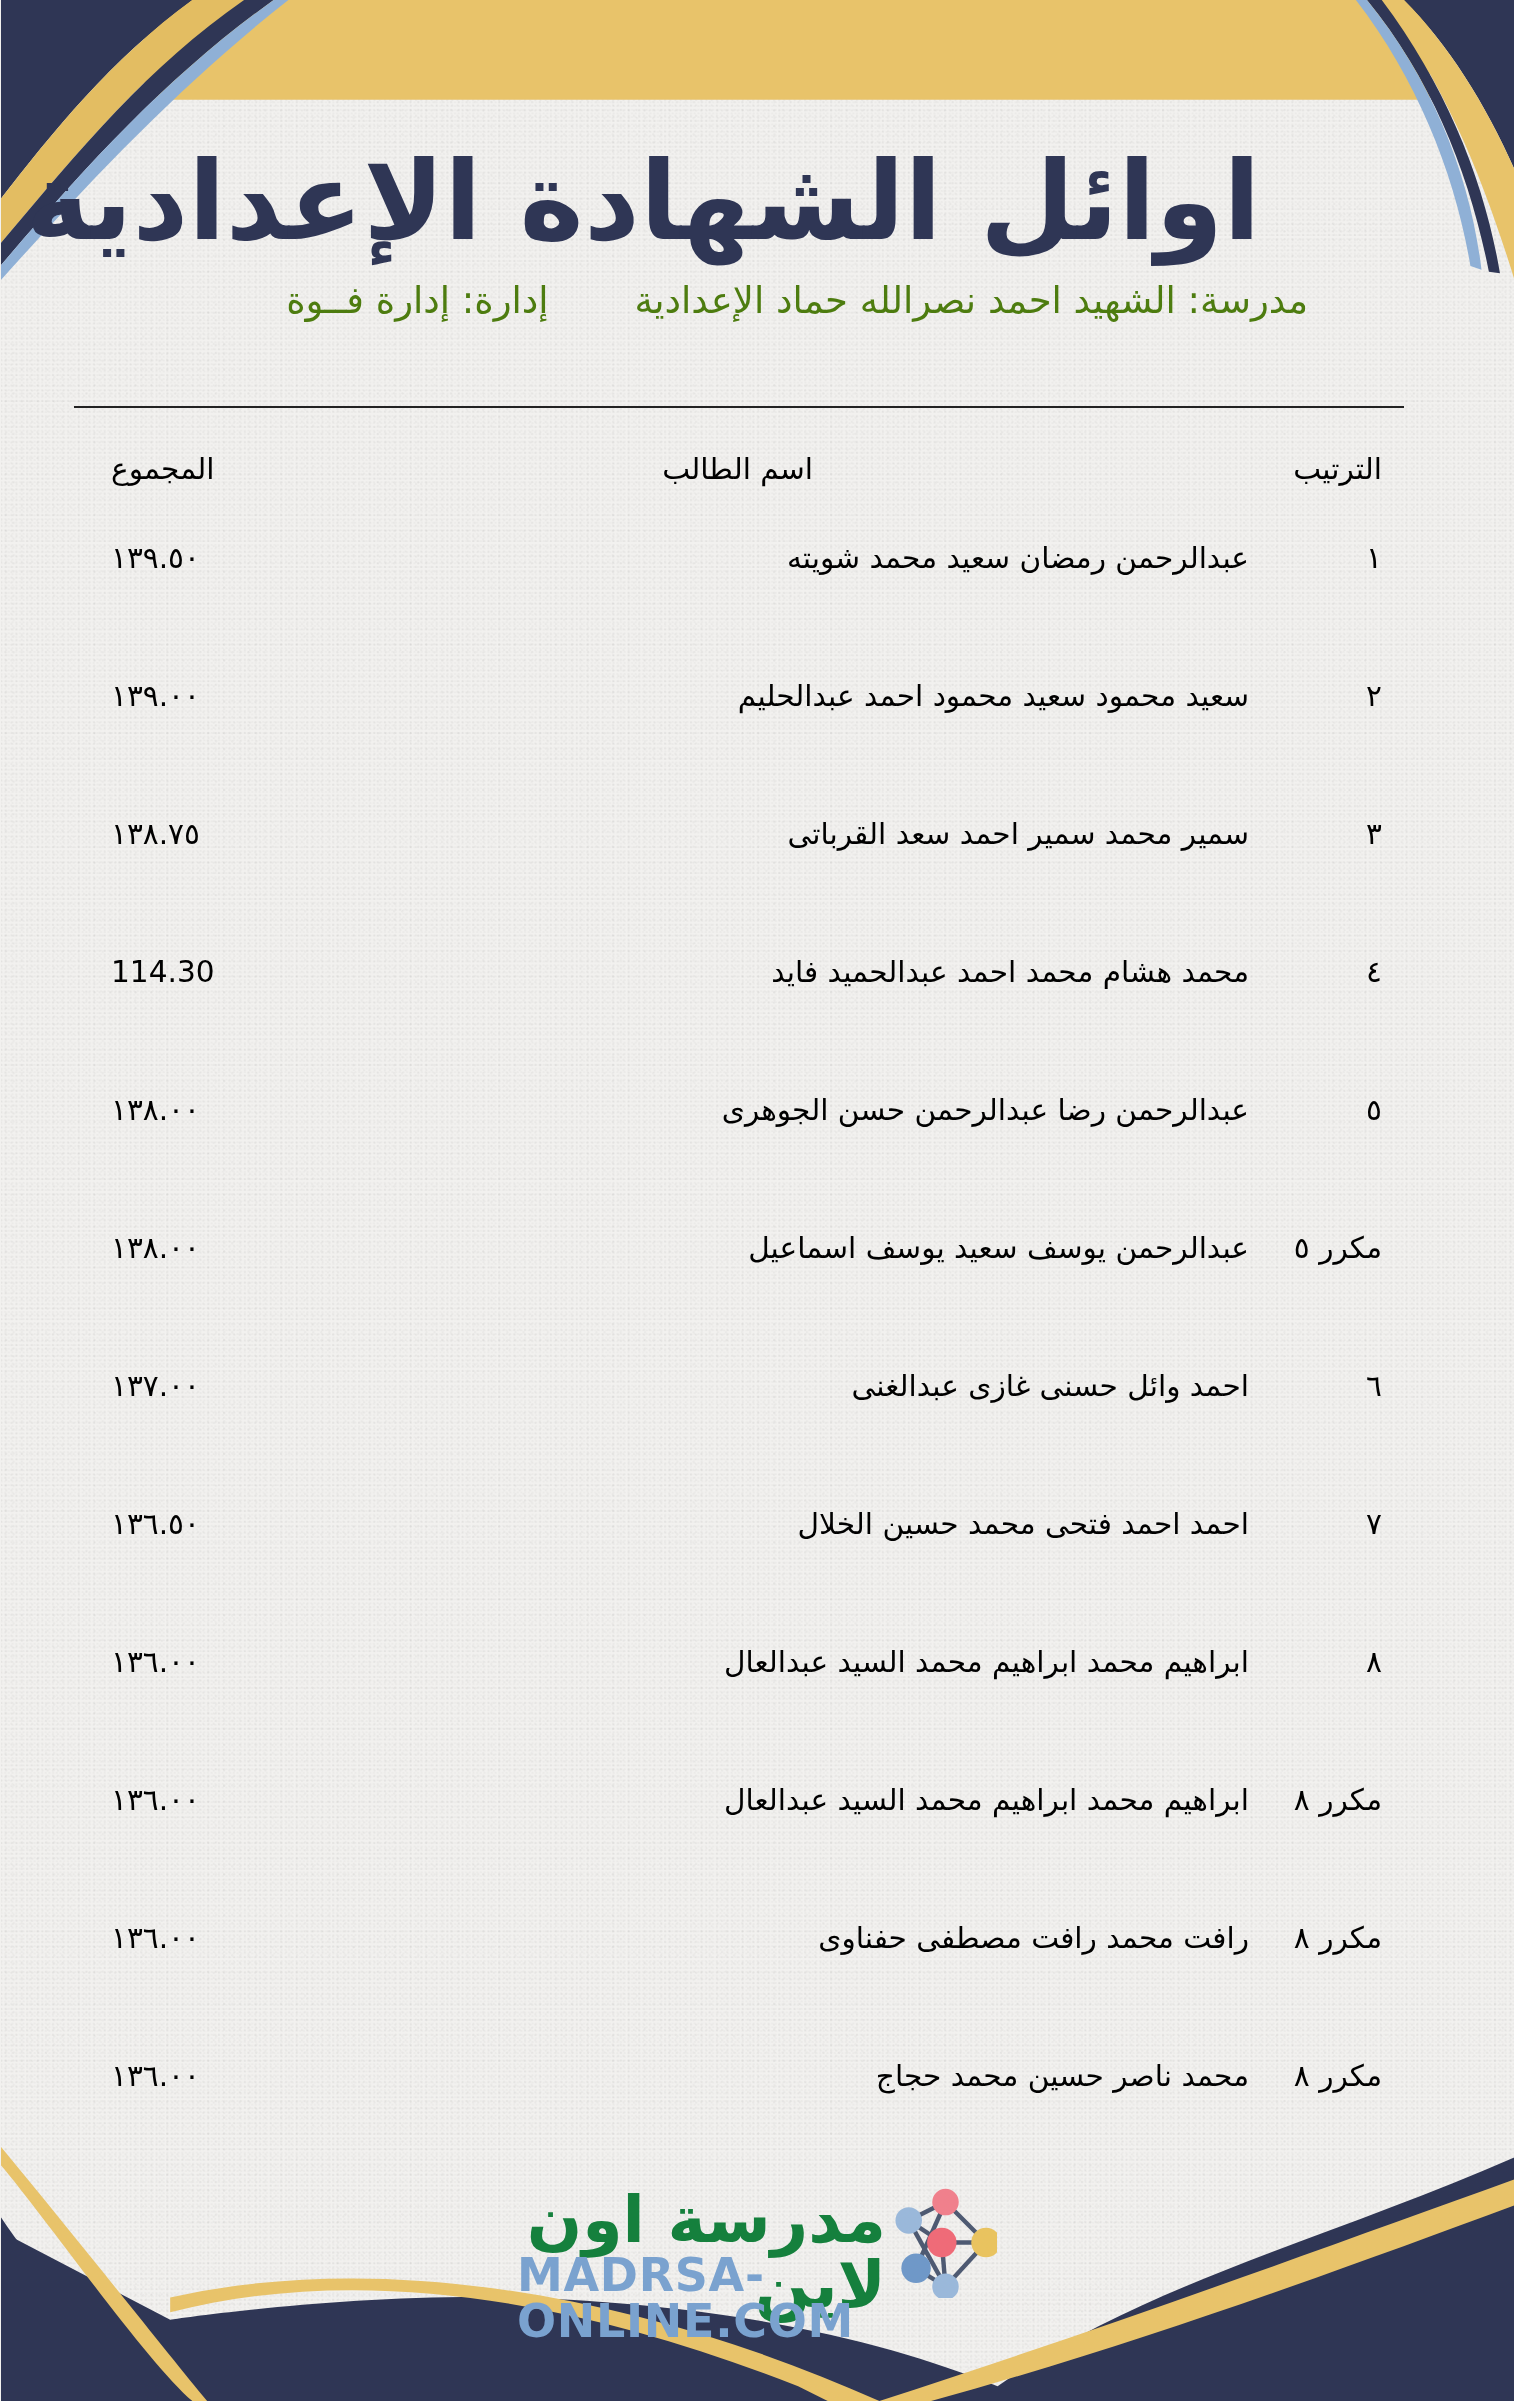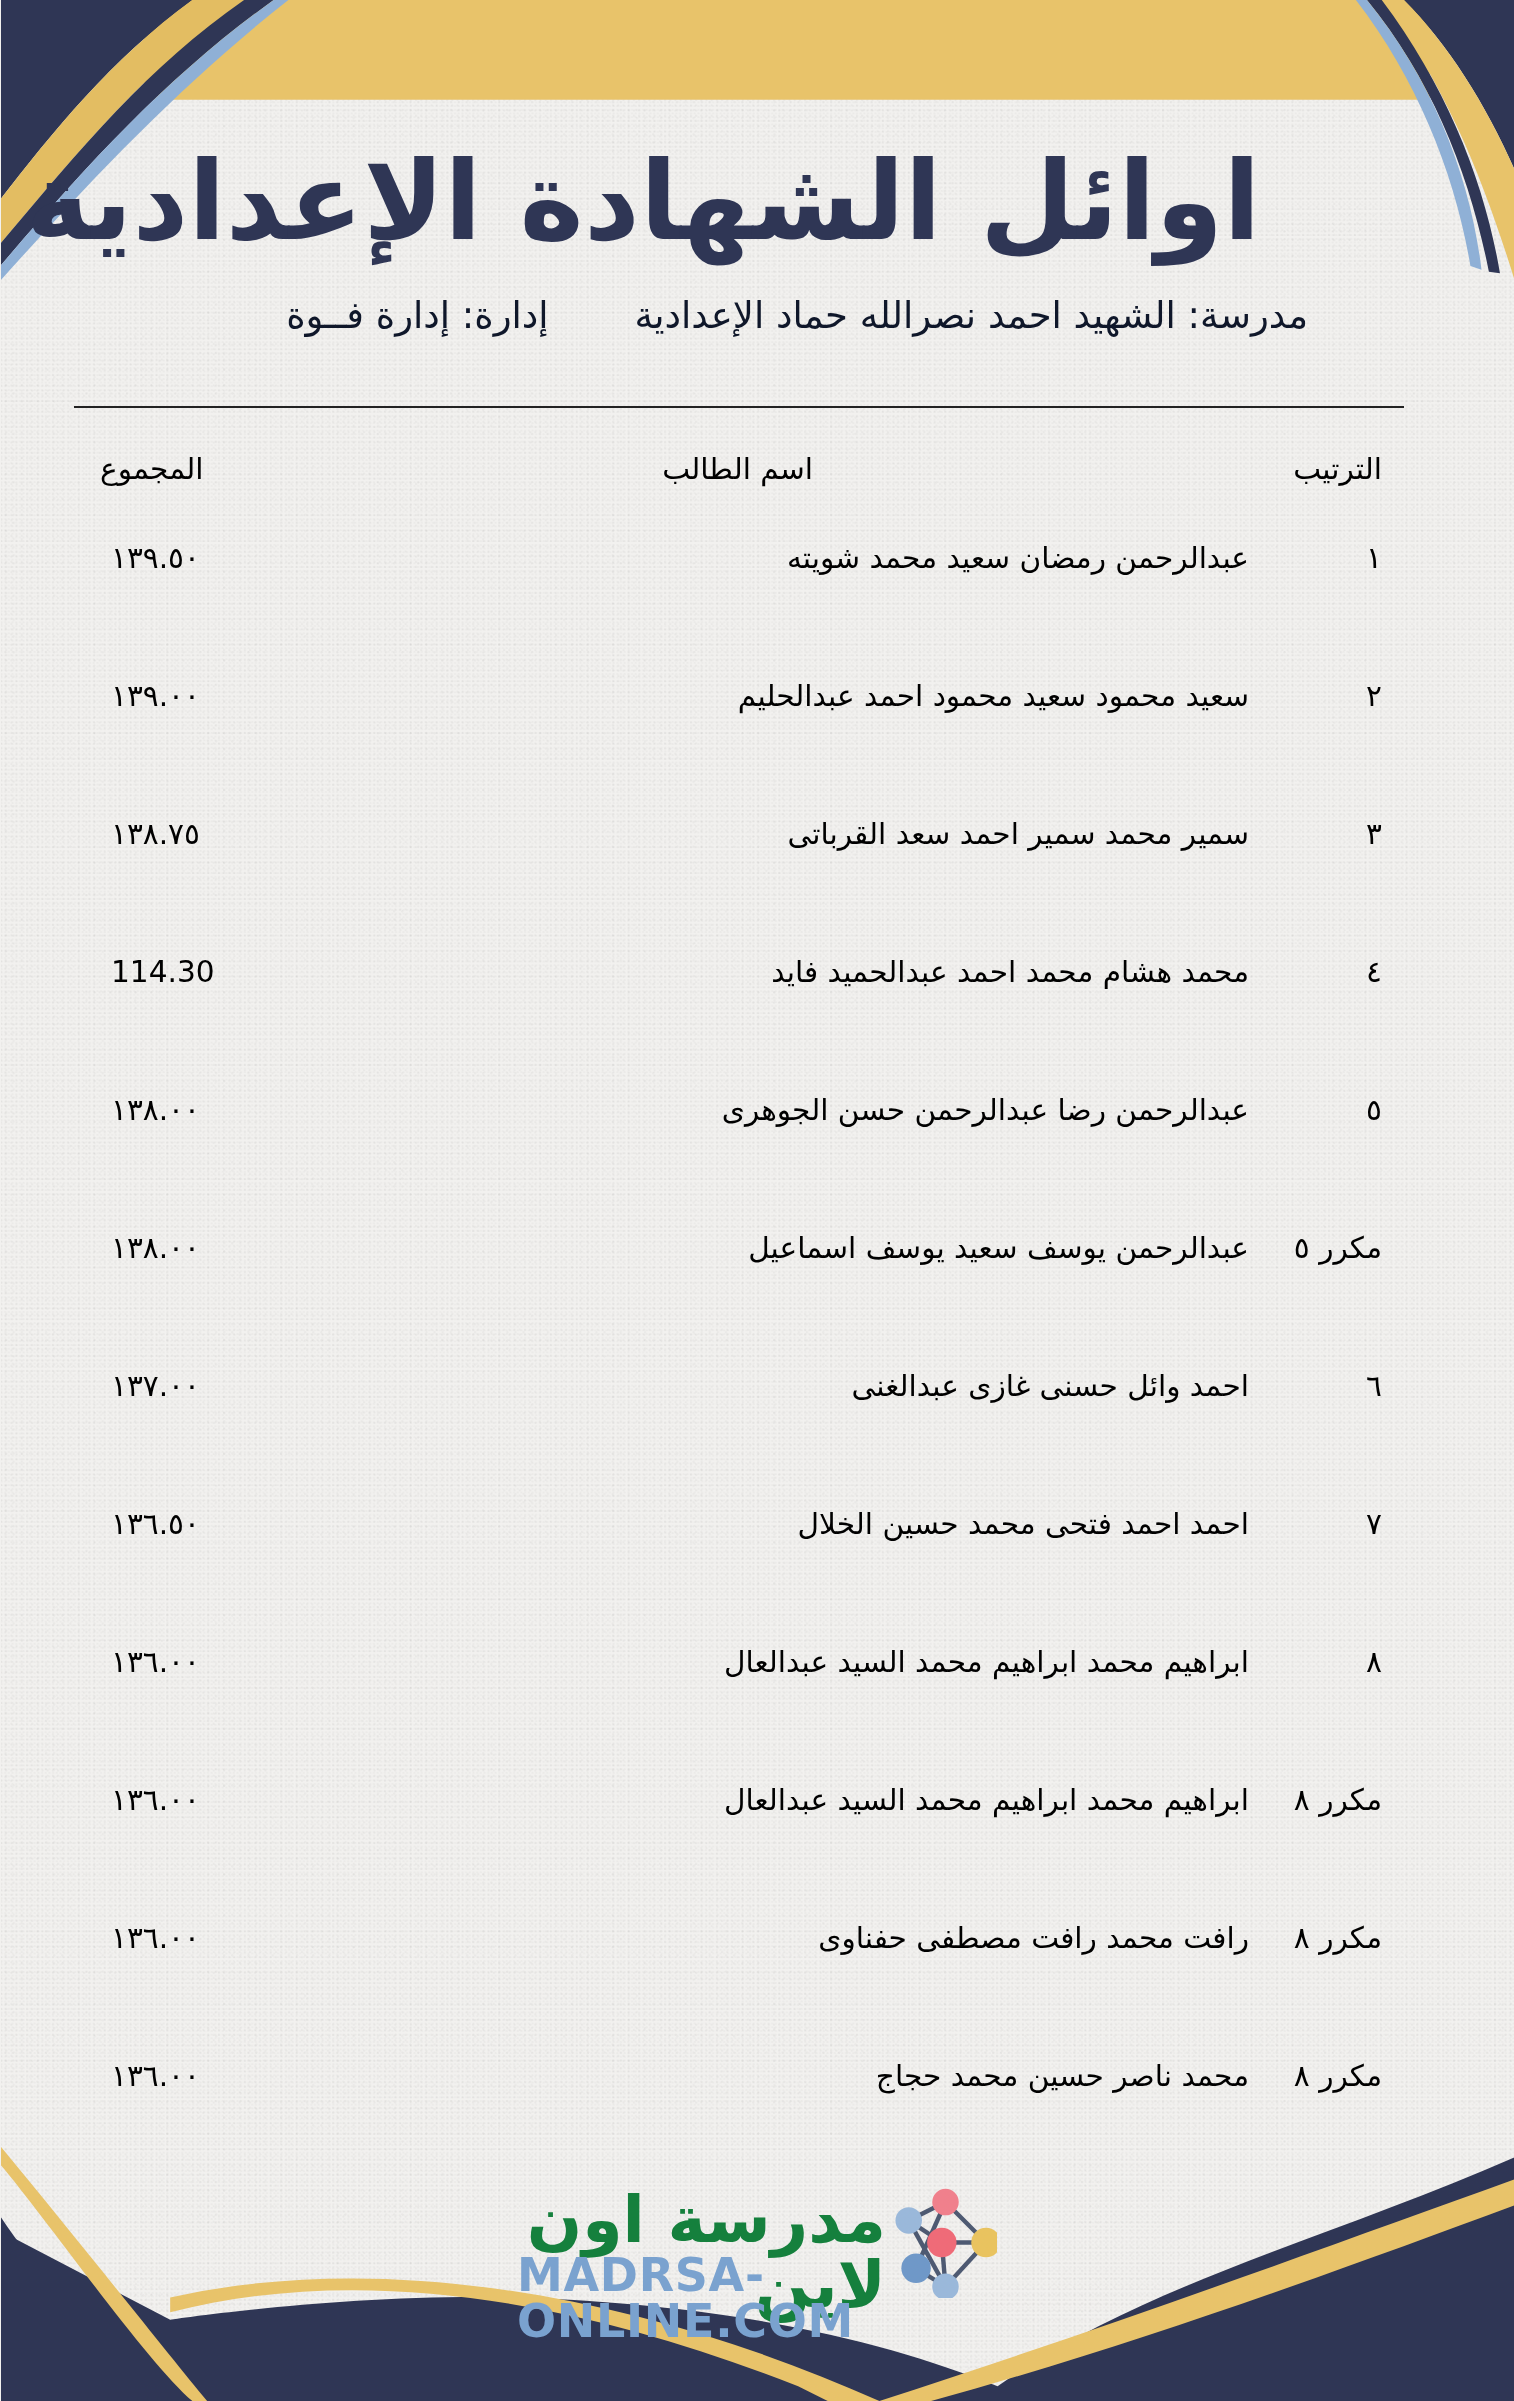--- a/index.html
+++ b/index.html
@@ -40,24 +40,24 @@
       text-align: center;
       font-size: 109px;
       font-weight: bold;
       color: #2f3655;
       line-height: 1.2;
       font-family: "DejaVu Sans", sans-serif;
       letter-spacing: 0;
     }
     .subtitle {
       position: absolute;
-      top: 294px;
+      top: 279px;
       right: 207px;
       font-size: 37px;
-      color: #0f172a;
+      color: #4d7c0f;
       direction: rtl;
       white-space: nowrap;
       font-family: "DejaVu Sans", sans-serif;
     }
     .subtitle .admin {
       margin-right: 74px;
     }
     .rule {
       position: absolute;
       top: 406px;
@@ -88,21 +88,21 @@
       white-space: nowrap;
       line-height: 81px;
       font-family: "DejaVu Sans", sans-serif;
     }
     .row.header .cell { line-height: 81px; font-size: 29.6px; }
     .cell.rank { right: 133px; }
     .cell.name { right: 266px; width: 554px; text-align: right; }
     .cell.total { left: 111px; direction: ltr; text-align: left; }
     .row.header .cell.rank { right: 133px; }
     .row.header .cell.name { right: 702px; width: auto; }
-    .row.header .cell.total { left: 100px; direction: rtl; }
+    .row.header .cell.total { left: 111px; direction: rtl; }
 
     .logo {
       position: absolute;
       top: 2187px;
       left: 517px;
       width: 480px;
       height: 111px;
     }
     .logo-ar {
       position: absolute;

